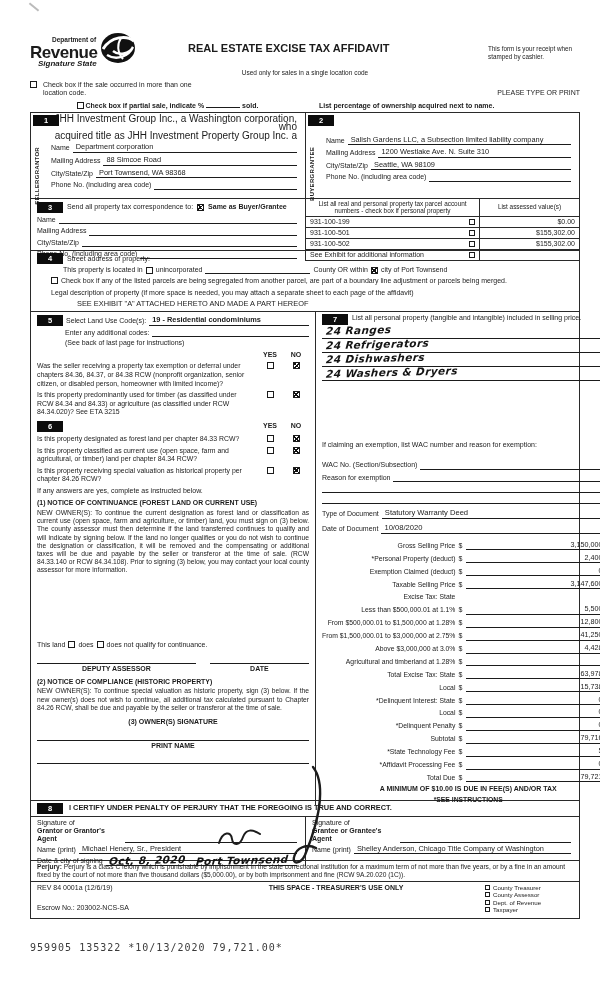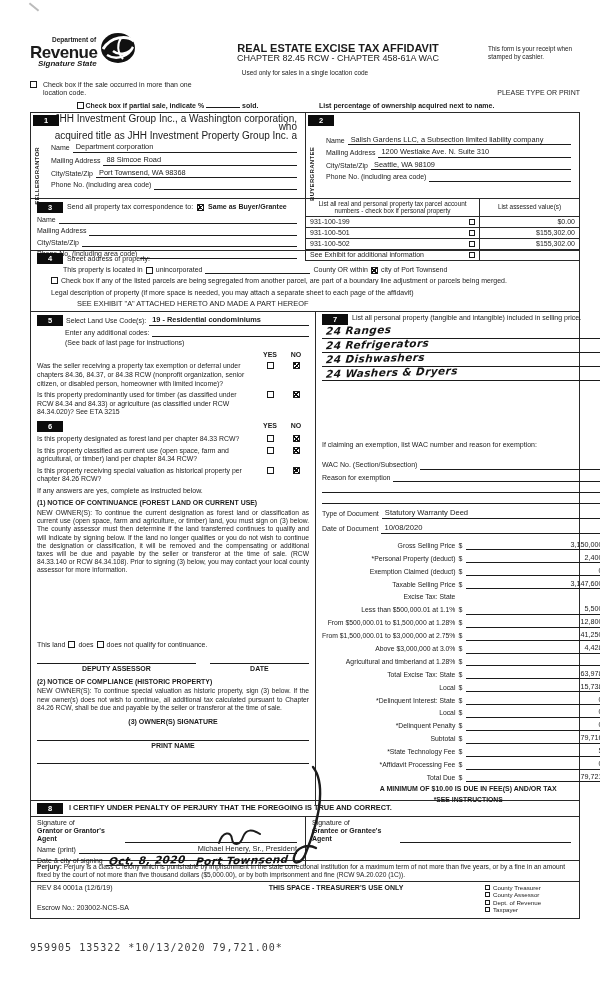--- a/index.html
+++ b/index.html
@@ -10,21 +10,21 @@
     padding:36px 20px 14px 30px; overflow:hidden;
   }
   .b { font-weight:bold; }
   
   .hdr { display:flex; align-items:flex-start; }
   .logo { display:flex; width:158px; }
   .lt-small { font-size:6.5px; font-weight:bold; padding-left:22px; }
   .lt-big { font-size:17px; font-weight:bold; letter-spacing:-0.5px; line-height:15px; }
   .lt-sub { font-size:8px; font-style:italic; font-weight:bold; padding-left:8px; }
   .swoosh { margin-left:2px; margin-top:-4px; }
-  .titles { flex:1; text-align:center; padding-top:8px; }
+  .titles { flex:1; text-align:left; padding-top:8px; }
   .t1 { font-size:11px; font-weight:bold; }
   .t2 { font-size:9px; margin-top:1px; }
   .receipt { width:92px; font-size:6.3px; line-height:7.5px; padding-top:9px; }
   .boldnote { font-size:7.6px; font-weight:bold; text-align:center; margin-top:2px; }
   .singleloc { font-size:6.5px; text-align:center; margin-top:1px; }
   .row-multiloc { display:flex; margin-top:3px; }
   .multiloc-text { width:150px; margin-left:6px; }
   .pleasetype { flex:1; text-align:right; align-self:flex-end; font-size:7px; }
   .row-partial { display:flex; margin-top:4px; margin-bottom:1px; }
   .partial-left { width:50%; text-align:center; font-weight:bold; }
@@ -110,21 +110,21 @@
   
   .r8 { border-bottom:1px solid #2a2a2a; height:60px; }
   .certify-bar { display:flex; align-items:center; gap:6px; padding:2px 6px; border-bottom:1px solid #2a2a2a; }
   .certify-bar .txt { font-weight:bold; font-size:7.4px; }
   .r8-cols { display:grid; grid-template-columns:1fr 1fr; }
   .r8-col { padding:2px 8px 0 6px; }
   .r8-col + .r8-col { border-left:1px solid #2a2a2a; }
   .sig-row { display:flex; align-items:flex-end; }
   .sig-label { width:88px; line-height:8px; }
   .sig-ul { flex:1; border-bottom:1px solid #1b1b1b; height:14px; }
-  .r8 .field { margin-top:2px;text-align:right; }
+  .r8 .field { margin-top:2px; }
   
   .rperj { padding:2px 6px; border-bottom:1px solid #2a2a2a; font-size:6.6px; line-height:8px; }
   .rfoot { display:flex; padding:2px 6px 4px 6px; height:36px; }
   .foot-left { width:150px; }
   .foot-left .esc { margin-top:12px; }
   .foot-mid { flex:1; text-align:center; font-weight:bold; }
   .foot-right { width:88px; font-size:6.2px; }
   .copy-item { display:flex; align-items:center; gap:3px; line-height:7.5px; }
   .copy-item .cb { width:5px; height:5px; }
   .stamp { margin-top:25px; font-family:"DejaVu Sans Mono", monospace; font-size:10px; color:#3a3a3a; letter-spacing:1px; }
@@ -147,21 +147,20 @@
       </div>
       <svg class="swoosh" width="38" height="34" viewBox="0 0 38 34">
         <ellipse cx="19" cy="16" rx="17" ry="15" fill="#111"></ellipse>
         <path d="M4,17 C12,4 28,3 35,9" stroke="#fff" stroke-width="3" fill="none"></path>
         <path d="M8,23 C18,29 30,24 34,15 C30,22 20,24 14,19" stroke="#fff" stroke-width="2.4" fill="none"></path>
         <path d="M22,6 C18,12 18,20 24,27" stroke="#fff" stroke-width="2" fill="none"></path>
       </svg>
     </div>
     <div class="titles">
       <div class="t1">REAL ESTATE EXCISE TAX AFFIDAVIT</div>
-      <div class="t2">CHAPTER 82.45 RCW - CHAPTER 458-61A WAC</div>
     </div>
     <div class="receipt">This form is your receipt when stamped by cashier.</div>
   </div>
   <div class="singleloc">Used only for sales in a single location code</div>
 
   <div class="row-multiloc">
     <span class="cb"></span>
     <div class="multiloc-text">Check box if the sale occurred in more than one location code.</div>
     <div class="pleasetype">PLEASE TYPE OR PRINT</div>
   </div>
@@ -520,20 +519,24 @@
                 <span class="hand">Oct, 8, 2020</span>
                 <span class="hand">Port Townsend</span>
               </span>
             </div>
         </div>
         <div class="r8-col">
           <div class="sig-row">
             <span class="sig-label"><span>Signature of</span><br><span class="b">Grantee or Grantee's Agent</span></span>
             <span class="sig-ul"></span>
           </div>
+          <div class="field">
+              <span class="flabel">Name (print)</span>
+              <span class="fval">Shelley Anderson, Chicago Title Company of Washington</span>
+            </div>
         </div>
       </div>
     </div>
 
     <div class="rperj">
       <span class="b">Perjury:</span>
       <span>Perjury is a class C felony which is punishable by imprisonment in the state correctional institution for a maximum term of not more than five years, or by a fine in an amount fixed by the court of not more than five thousand dollars ($5,000.00), or by both imprisonment and fine (RCW 9A.20.020 (1C)).</span>
     </div>
 
     <div class="rfoot">

